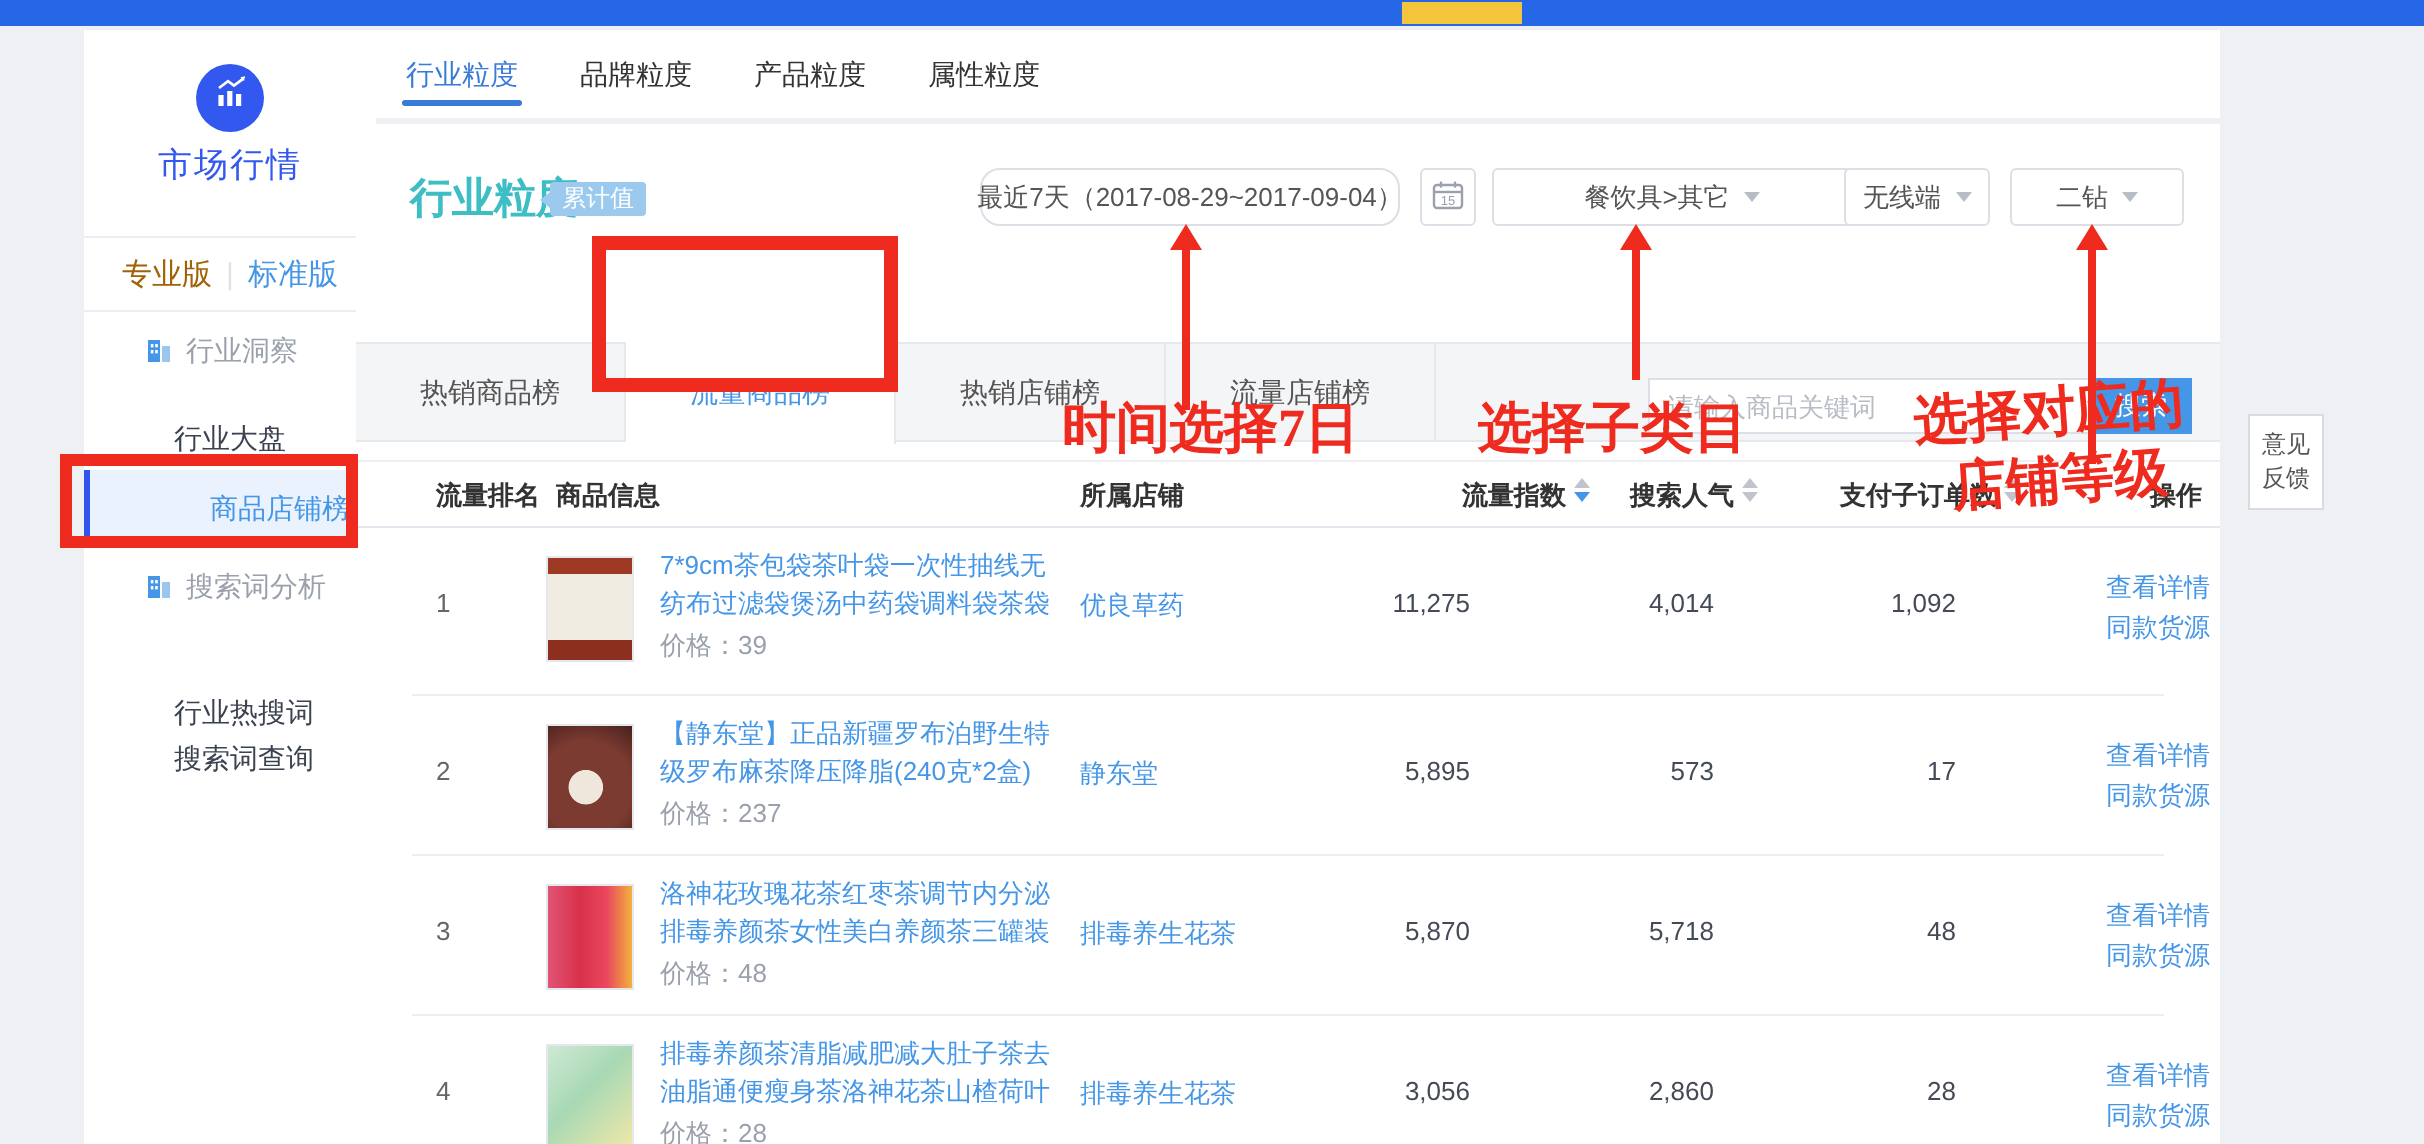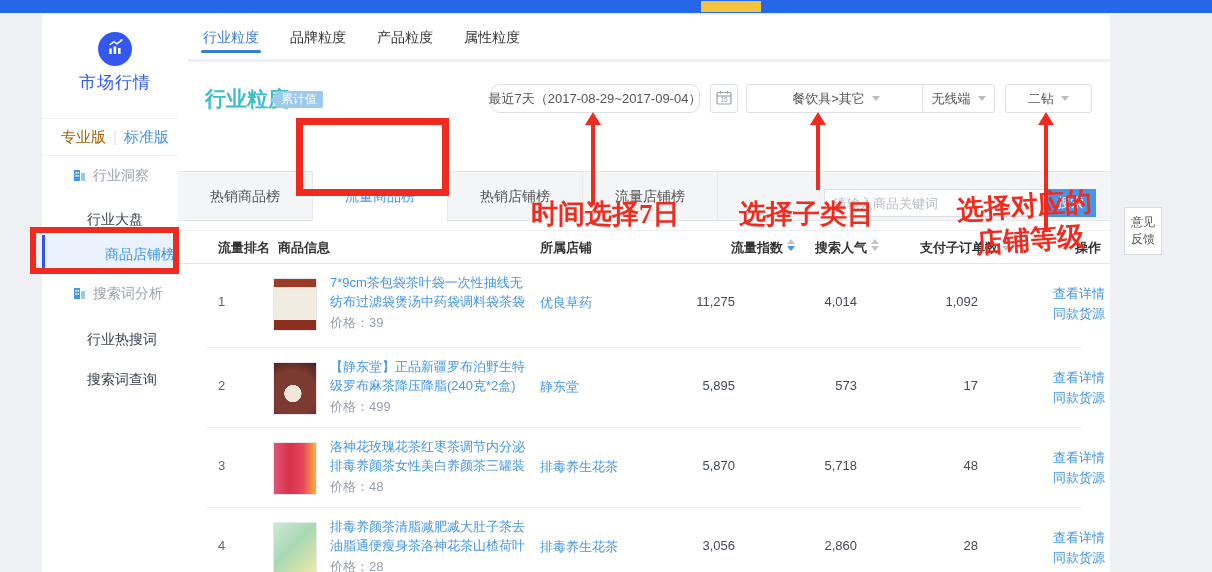--- a/index.html
+++ b/index.html
@@ -142,21 +142,21 @@
           <rect x="1" y="2" width="6" height="11" fill="#4596e6"></rect>
           <rect x="8" y="5" width="4" height="8" fill="#9cc6ee"></rect>
           <rect x="2.4" y="4" width="1.3" height="1.7" fill="#fff"></rect>
             <rect x="4.6" y="4" width="1.3" height="1.7" fill="#fff"></rect>
           <rect x="2.4" y="7" width="1.3" height="1.7" fill="#fff"></rect>
             <rect x="4.6" y="7" width="1.3" height="1.7" fill="#fff"></rect>
         </svg>
       </span>
       <span>搜索词分析</span>
     </div>
-    <div class="side-item" style="top:306px;font-family:Liberation Mono, monospace;">行业热搜词</div>
+    <div class="side-item" style="top:322px;">行业热搜词</div>
     <div class="side-item" style="top:345px;">搜索词查询</div>
   </div>
 
   <div class="header-tabs">
     <div class="h-tab active">行业粒度</div>
     <div class="h-tab">品牌粒度</div>
     <div class="h-tab">产品粒度</div>
     <div class="h-tab">属性粒度</div>
   </div>
 
@@ -226,21 +226,21 @@
         <span>查看详情</span>
         <span>同款货源</span>
       </div>
     </div>
 
     <div class="trow row2">
       <span class="c-rank">2</span>
       <div class="c-img" style="background:radial-gradient(circle at 45% 60%, #efe7dc 0 22%, #7c3b31 23% 60%, #47211d 100%)"></div>
       <div class="c-info">
         <div class="c-title">【静东堂】正品新疆罗布泊野生特级罗布麻茶降压降脂(240克*2盒)</div>
-        <div class="c-price">价格：499</div>
+        <div class="c-price">价格：237</div>
       </div>
       <span class="c-shop">静东堂</span>
       <span class="c-num c-traffic">5,895</span>
       <span class="c-num c-search">573</span>
       <span class="c-num c-orders">17</span>
       <div class="c-actions">
         <span>查看详情</span>
         <span>同款货源</span>
       </div>
     </div>

